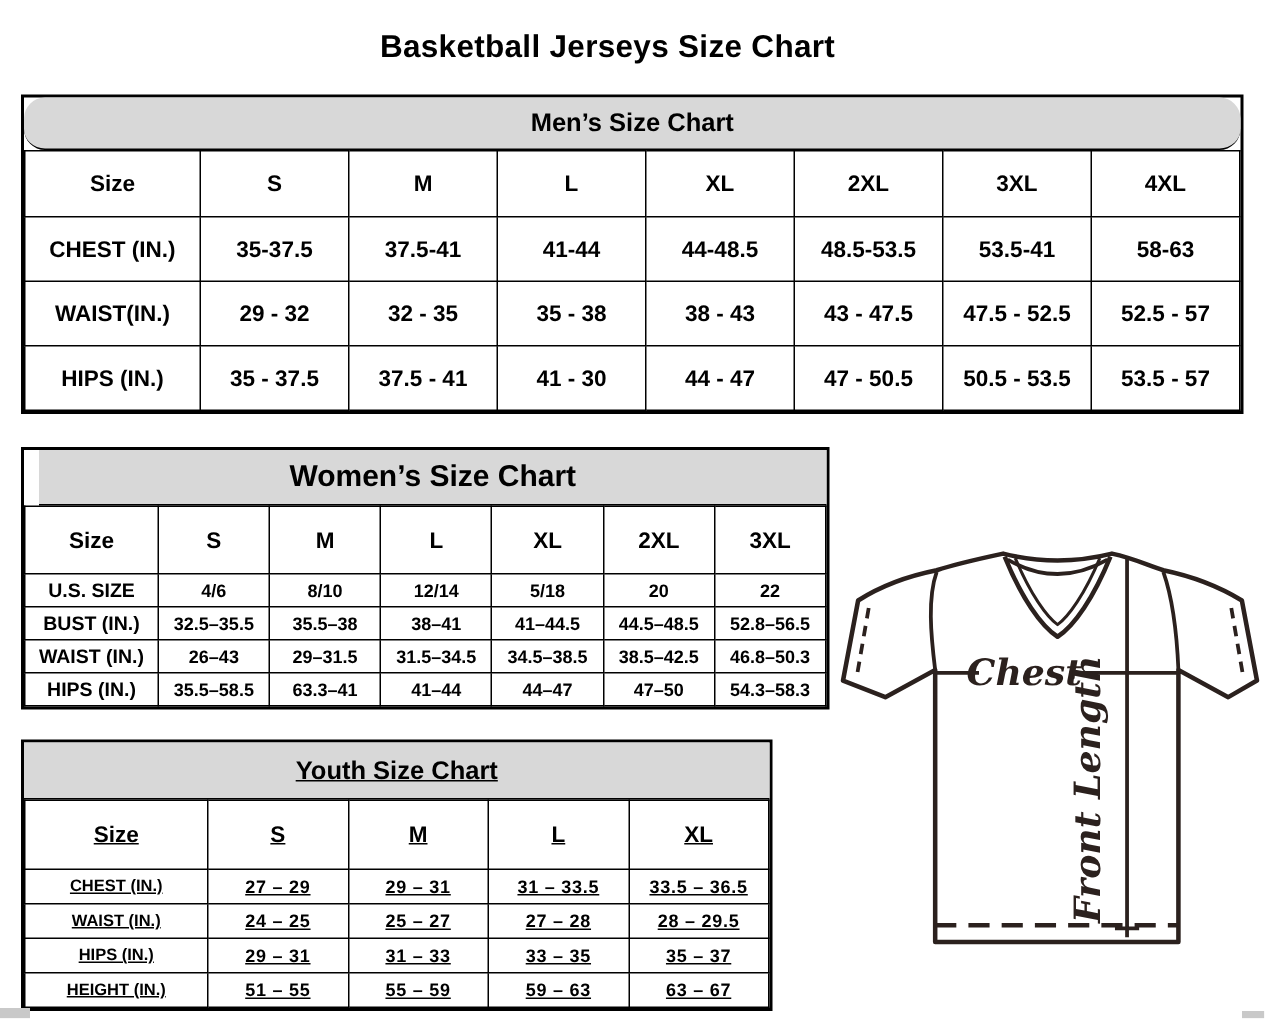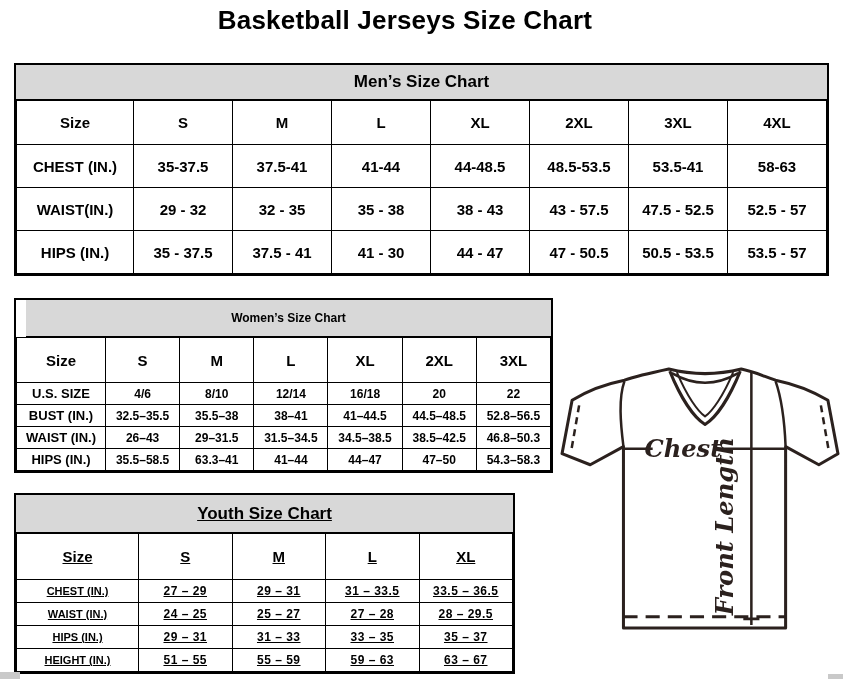--- a/index.html
+++ b/index.html
@@ -1,27 +1,27 @@
 <!DOCTYPE html>
 <html><head>
 <meta charset="utf-8">
 <style>
   html,body{margin:0;padding:0;background:#ffffff;}
   .sheet{position:relative;width:843px;height:679px;background:#fff;
          font-family:"Liberation Sans",sans-serif;color:#000;overflow:hidden;}
-  .page-title{position:absolute;left:0;top:5px;width:810px;margin:0;
-              text-align:center;font-size:26px;font-weight:bold;letter-spacing:.2px;}
+  .page-title{position:absolute;left:0;top:20px;width:810px;margin:0;
+              text-align:center;font-size:21px;font-weight:bold;letter-spacing:.2px;}
   .chart-box{position:absolute;border:2px solid #000;background:#fff;box-sizing:border-box;}
   #mens-box{left:14px;top:63px;width:815px;}
   #womens-box{left:14px;top:298px;width:539px;}
   #youth-box{left:14px;top:493px;width:501px;text-decoration:underline;}
   .chart-title{background:#d8d8d8;border-bottom:1px solid #000;text-align:center;
                font-weight:bold;}
-  #mens-box .chart-title{height:34px;line-height:34px;font-size:17px;}
-  #womens-box .chart-title{height:36px;line-height:36px;font-size:12px;margin-left:10px;}
+  #mens-box .chart-title{height:34px;line-height:34px;font-size:17px;border-radius:14px;}
+  #womens-box .chart-title{height:36px;line-height:36px;font-size:20px;margin-left:10px;}
   #youth-box .chart-title{height:37px;line-height:37px;font-size:17px;}
   table.grid{border-collapse:collapse;width:100%;table-layout:fixed;}
   .grid th,.grid td{border:1px solid #000;text-align:center;vertical-align:middle;
                     font-weight:bold;padding:0;overflow:hidden;white-space:nowrap;}
   
   .mens thead th{height:43px;font-size:15px;}
   .mens tbody th,.mens tbody td{height:42px;font-size:15px;}
   
   .womens thead th{height:44px;font-size:15px;}
   .womens tbody th{height:21px;font-size:13px;}
@@ -79,21 +79,21 @@
           <td>48.5-53.5</td>
           <td>53.5-41</td>
           <td>58-63</td>
         </tr>
         <tr>
           <th>WAIST(IN.)</th>
           <td>29 - 32</td>
           <td>32 - 35</td>
           <td>35 - 38</td>
           <td>38 - 43</td>
-          <td>43 - 57.5</td>
+          <td>43 - 47.5</td>
           <td>47.5 - 52.5</td>
           <td>52.5 - 57</td>
         </tr>
         <tr>
           <th>HIPS (IN.)</th>
           <td>35 - 37.5</td>
           <td>37.5 - 41</td>
           <td>41 - 30</td>
           <td>44 - 47</td>
           <td>47 - 50.5</td>
@@ -126,21 +126,21 @@
           <th>2XL</th>
           <th>3XL</th>
         </tr>
       </thead>
       <tbody>
         <tr>
           <th>U.S. SIZE</th>
           <td>4/6</td>
           <td>8/10</td>
           <td>12/14</td>
-          <td>16/18</td>
+          <td>5/18</td>
           <td>20</td>
           <td>22</td>
         </tr>
         <tr>
           <th>BUST (IN.)</th>
           <td>32.5–35.5</td>
           <td>35.5–38</td>
           <td>38–41</td>
           <td>41–44.5</td>
           <td>44.5–48.5</td>

